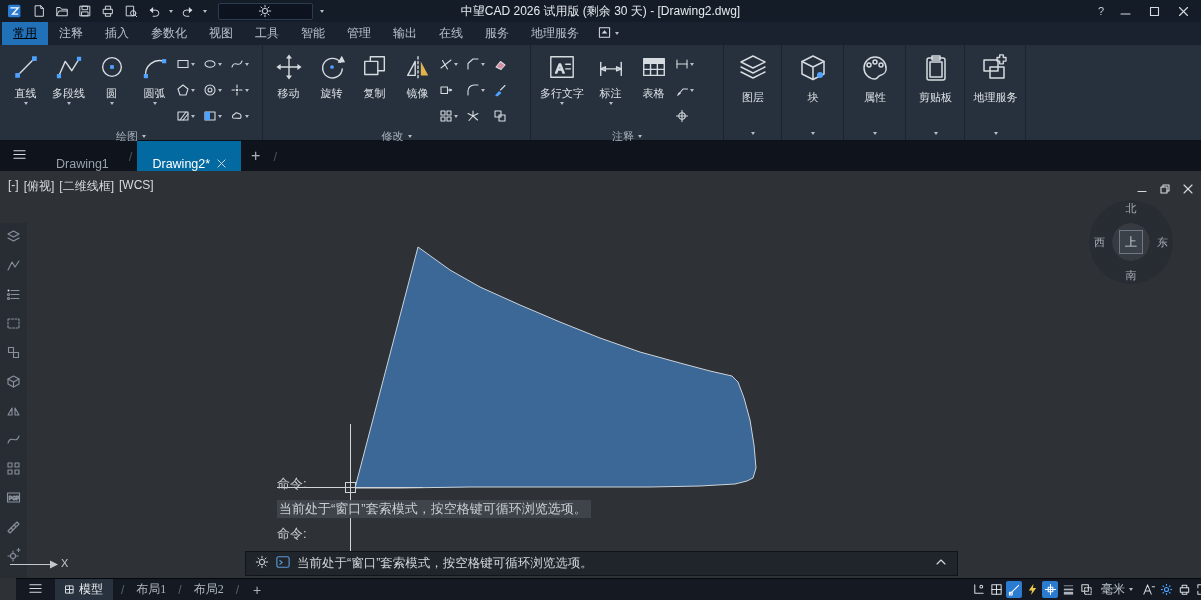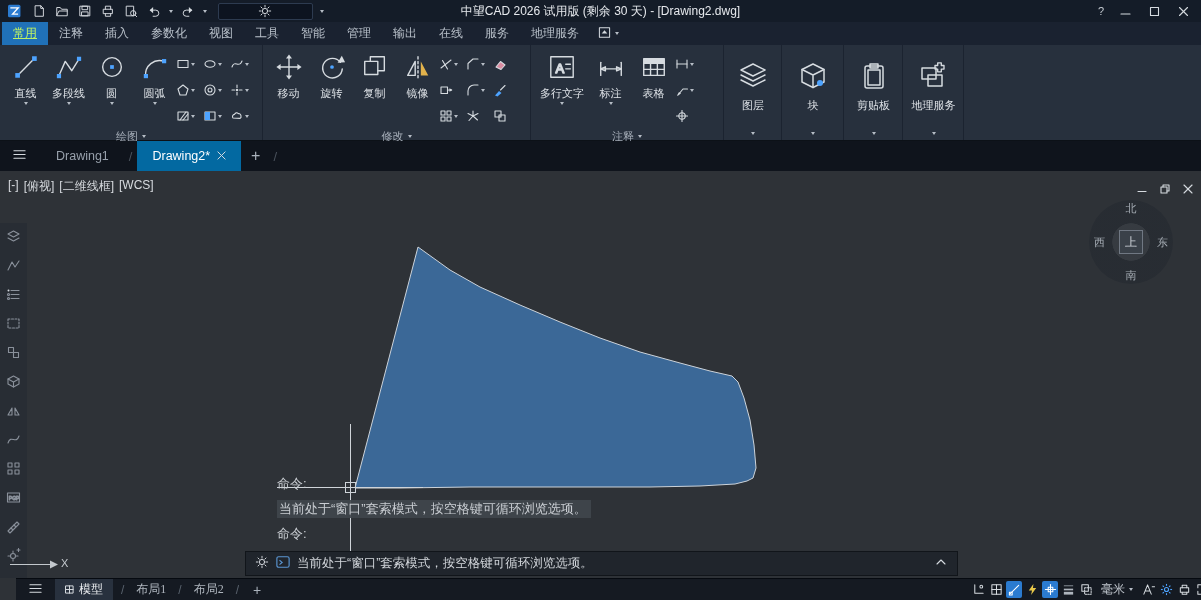--- a/index.html
+++ b/index.html
@@ -19,60 +19,60 @@
   .win-title { position:absolute; left:50%; top:0; transform:translateX(-50%); height:22px;
     line-height:22px; font-size:12px; color:#e6e9ed; white-space:nowrap; }
   .tb-right { margin-left:auto; display:flex; align-items:center; gap:13px; padding-right:4px; }
   .tb-right .tb-icon svg { width:11px; height:11px; }
   .help-glyph { color:#c6ccd3; font-size:11px; }
 
   
   .ribbon-tabs { position:absolute; left:0; top:22px; width:1201px; height:23px;
     background:#1a2230; display:flex; align-items:stretch; padding-left:2px; }
   .rtab { padding:0 11px; font-size:12px; color:#b9c1ca; display:flex; align-items:center; }
-  .rtab.active { background:#2071b8; color:#bef264;text-decoration:underline; }
+  .rtab.active { background:#2071b8; color:#000000;text-decoration:underline; }
   .rtab-extra { display:flex; align-items:center; gap:4px; margin-left:8px; }
 
   
   .ribbon { position:absolute; left:0; top:45px; width:1201px; height:96px;
     background:#27303d; display:flex; border-bottom:1px solid #0c1117; }
   .rpanel { border-right:1px solid #1b2330; display:flex; flex-direction:column; flex:0 0 auto; }
   .rpanel-content { flex:1; display:flex; align-items:flex-start; padding:4px 3px 0 4px; }
   .rpanel-label { height:16px; display:flex; align-items:center; justify-content:center; gap:4px;
     font-size:11px; color:#a7afba; }
   .rbtn { width:43px; display:flex; flex-direction:column; align-items:center; gap:1px; padding-top:4px; }
   .rbtn.wide { width:54px; }
   .rbtn .bi svg { width:28px; height:28px; }
   .rlabel { font-size:11px; color:#dde1e6; white-space:nowrap; }
   .sgrid { display:grid; grid-template-columns:repeat(3,27px); grid-auto-rows:26px; padding-top:2px; }
   .scell { display:flex; align-items:center; gap:1px; }
   .scell svg { width:14px; height:14px; }
   .scol { display:grid; grid-template-columns:26px; grid-auto-rows:26px; padding-top:2px; }
-  .rpanel.single .rpanel-content { flex-direction:column; align-items:center; padding-top:16px; gap:3px; }
+  .rpanel.single .rpanel-content { flex-direction:column; align-items:center; padding-top:8px; gap:3px; }
   .rpanel.single .bi svg { width:30px; height:30px; }
   .rpanel.single .cart { margin-top:auto; margin-bottom:5px; }
 
   svg.s * { stroke:#d6dbe0; fill:none; stroke-width:1.5; stroke-linecap:round; stroke-linejoin:round; }
   svg.s .f  { fill:#d6dbe0; stroke:none; }
   svg.s .nd { fill:#4da3ff; stroke:none; }
   svg.s .fb { fill:#4da3ff; stroke:none; }
   svg.s .fy { fill:#e2b24c; stroke:none; }
   svg.s .fe { fill:#d98ba0; stroke:#d6dbe0; }
   svg.s.thin * { stroke-width:1.1; }
   svg.gray * { stroke:#8a919b; }
 
   .cart { display:inline-block; width:0; height:0; border-left:3.5px solid transparent;
     border-right:3.5px solid transparent; border-top:4px solid #b6bdc6; }
   .cart.sm { border-left-width:2.5px; border-right-width:2.5px; border-top-width:3px; }
 
   
   .doctabs { position:absolute; left:0; top:141px; width:1201px; height:30px;
     background:#0f141c; display:flex; align-items:center; gap:2px; }
   .doctabs .menu { padding:0 12px; }
-  .dtab { height:30px; display:flex; align-items:flex-end; gap:7px; padding:8px 15px;
+  .dtab { height:30px; display:flex; align-items:flex-end; gap:7px; padding:0 15px;
     font-size:12.5px; color:#98a1ac; }
   .dtab.active { background:#0369a1; color:#ffffff; }
   .dtab .close svg { width:9px; height:9px; }
   .dsep { color:#4a525c; font-size:13px; padding:0 3px; }
   .newtab { color:#aab2bc; font-size:16px; padding:0 8px; }
 
   
   .canvas { position:absolute; left:0; top:171px; width:1201px; height:407px;
     background:#2e3237; overflow:hidden; }
   .vp-controls { position:absolute; left:8px; top:7px; display:flex; gap:5px;
@@ -548,20 +548,32 @@
         <span class="bi"><svg class="s" viewBox="0 0 30 30">
               <path d="M15 3 L26 8.5 V21 L15 26.5 L4 21 V8.5 Z"></path>
               <path d="M4 8.5 L15 14 L26 8.5 M15 14 V26.5"></path>
               <circle class="nd" cx="22" cy="22" r="3"></circle>
             </svg></span>
         <span class="rlabel">块</span>
         <span class="cart sm"></span>
       </div>
     </div>
 
+    <div class="rpanel single" style="width:62px;">
+      <div class="rpanel-content">
+        <span class="bi"><svg class="s" viewBox="0 0 30 30">
+              <path d="M15 4 a11 11 0 1 0 0 22 c3 0 2.5-3 5-3.5 a11 7 0 0 0 6-7.5 a11 11 0 0 0-11-11 z"></path>
+              <circle cx="9" cy="12" r="2" fill="#e05050" stroke="none"></circle>
+              <circle cx="15" cy="9" r="2" fill="#e2b24c" stroke="none"></circle>
+              <circle cx="21" cy="12" r="2" fill="#4da3ff" stroke="none"></circle>
+            </svg></span>
+        <span class="rlabel">属性</span>
+        <span class="cart sm"></span>
+      </div>
+    </div>
 
     <div class="rpanel single" style="width:59px;">
       <div class="rpanel-content">
         <span class="bi"><svg class="s" viewBox="0 0 30 30">
               <rect x="6" y="5" width="18" height="22" rx="2" fill="#d98b3a" stroke="none"></rect>
               <rect x="9" y="9" width="12" height="15" fill="#f2f4f6" stroke="none"></rect>
               <rect x="11" y="3" width="8" height="4" fill="#b9c0c8" stroke="none"></rect>
             </svg></span>
         <span class="rlabel">剪贴板</span>
         <span class="cart sm"></span>

